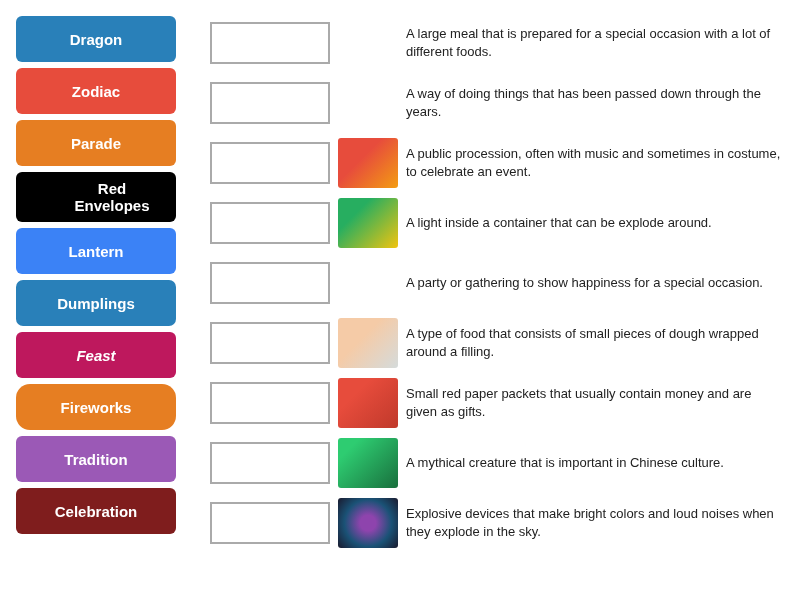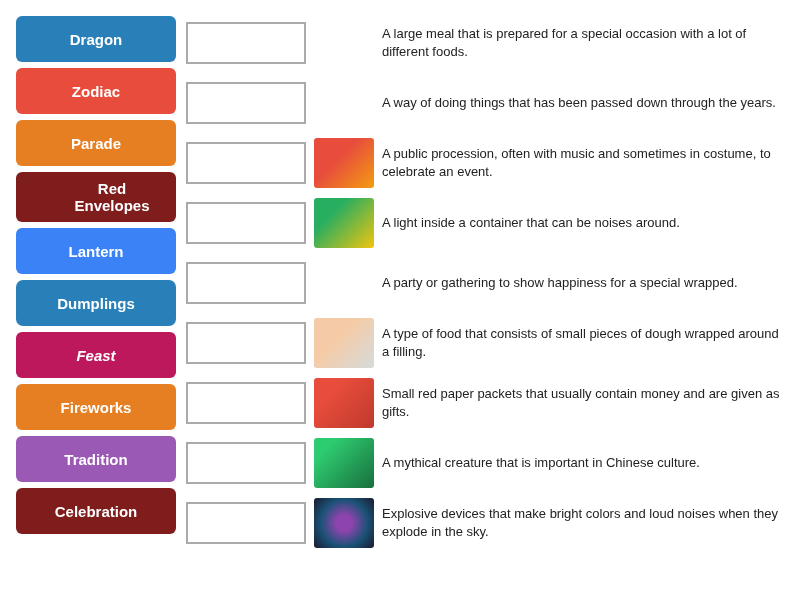--- a/index.html
+++ b/index.html
@@ -44,20 +44,21 @@
       flex-direction: column;
       gap: 6px;
       flex: 1;
     }
     .match-row {
       display: flex;
       flex-direction: row;
       align-items: center;
       gap: 8px;
       min-height: 54px;
+      margin-left: 24px;
     }
     .answer-box {
       width: 120px;
       min-width: 120px;
       height: 42px;
       border: 2px solid #aaa;
       background: #fff;
       flex-shrink: 0;
     }
     .image-box {
@@ -87,25 +88,25 @@
     .img-lantern { background: linear-gradient(135deg, #27ae60 30%, #f1c40f 100%); }
     .img-dumplings { background: linear-gradient(135deg, #f5cba7 40%, #d5dbdb 100%); }
     .img-feast { background: linear-gradient(135deg, #e74c3c 30%, #c0392b 100%); }
     .img-dragon { background: linear-gradient(135deg, #2ecc71 20%, #196f3d 100%); }
     .img-fireworks { background: radial-gradient(circle at 50% 50%, #8e44ad 20%, #1a5276 60%, #1a1a2e 100%); }
 
     
     .btn-dragon { background-color: #2980b9; }
     .btn-zodiac { background-color: #e74c3c; }
     .btn-parade { background-color: #e67e22; }
-    .btn-red-envelopes { background-color: #7f1d1d; padding-left: 38px; }
+    .btn-red-envelopes { background-color: #000000; padding-left: 38px; }
     .btn-lantern { background-color: #3b82f6; text-align: center; }
     .btn-dumplings { background-color: #2980b9; border-radius: 7px; }
     .btn-feast { background-color: #be185d; font-style: italic; }
-    .btn-fireworks { background-color: #e67e22; }
+    .btn-fireworks { background-color: #e67e22; border-radius: 14px; }
     .btn-tradition { background-color: #9b59b6; }
     .btn-celebration { background-color: #7f1d1d; }
   </style>
 </head>
 <body>
 
 <div class="container">
 
   <div class="left-column">
 
@@ -151,27 +152,27 @@
         <div class="image-placeholder img-parade" style="border-radius:3px;"></div>
       </div>
       <span class="definition-text">A public procession, often with music and sometimes in costume, to celebrate an event.</span>
     </div>
 
     <div class="match-row">
       <input class="answer-box" type="text" placeholder="" style="">
       <div class="image-box">
         <div class="image-placeholder img-lantern" style="border-radius:3px;"></div>
       </div>
-      <span class="definition-text">A light inside a container that can be noises around.</span>
+      <span class="definition-text">A light inside a container that can be explode around.</span>
     </div>
 
     <div class="match-row">
       <input class="answer-box" type="text" placeholder="" style="">
       <div class="image-box" style="visibility:hidden;"></div>
-      <span class="definition-text">A party or gathering to show happiness for a special wrapped.</span>
+      <span class="definition-text">A party or gathering to show happiness for a special occasion.</span>
     </div>
 
     <div class="match-row">
       <input class="answer-box" type="text" placeholder="" style="">
       <div class="image-box">
         <div class="image-placeholder img-dumplings" style="border-radius:3px;"></div>
       </div>
       <span class="definition-text">A type of food that consists of small pieces of dough wrapped around a filling.</span>
     </div>
 

